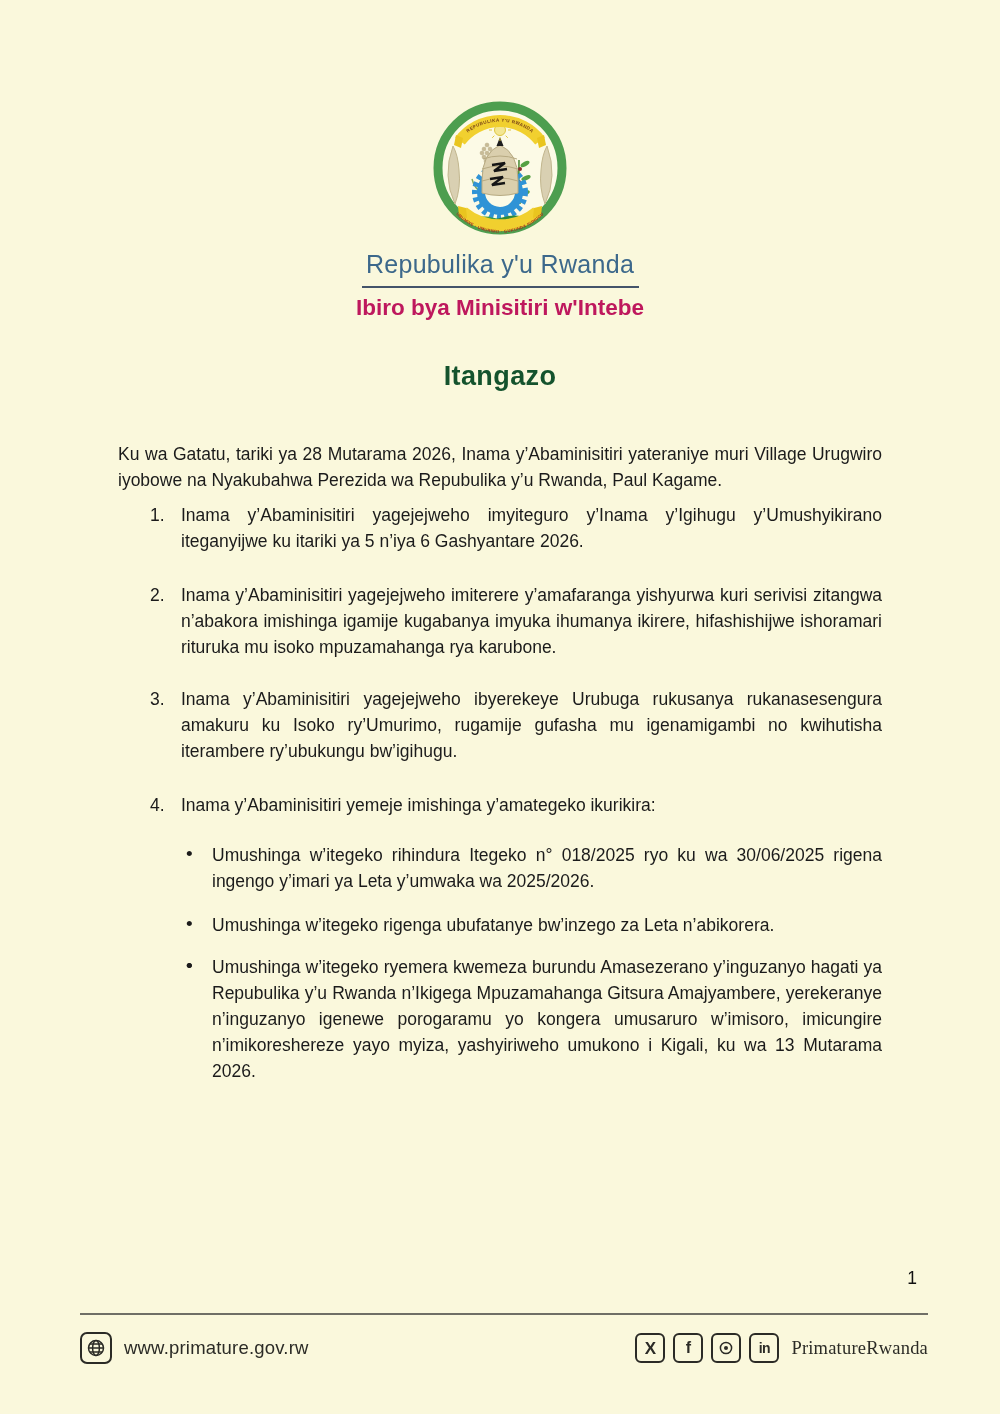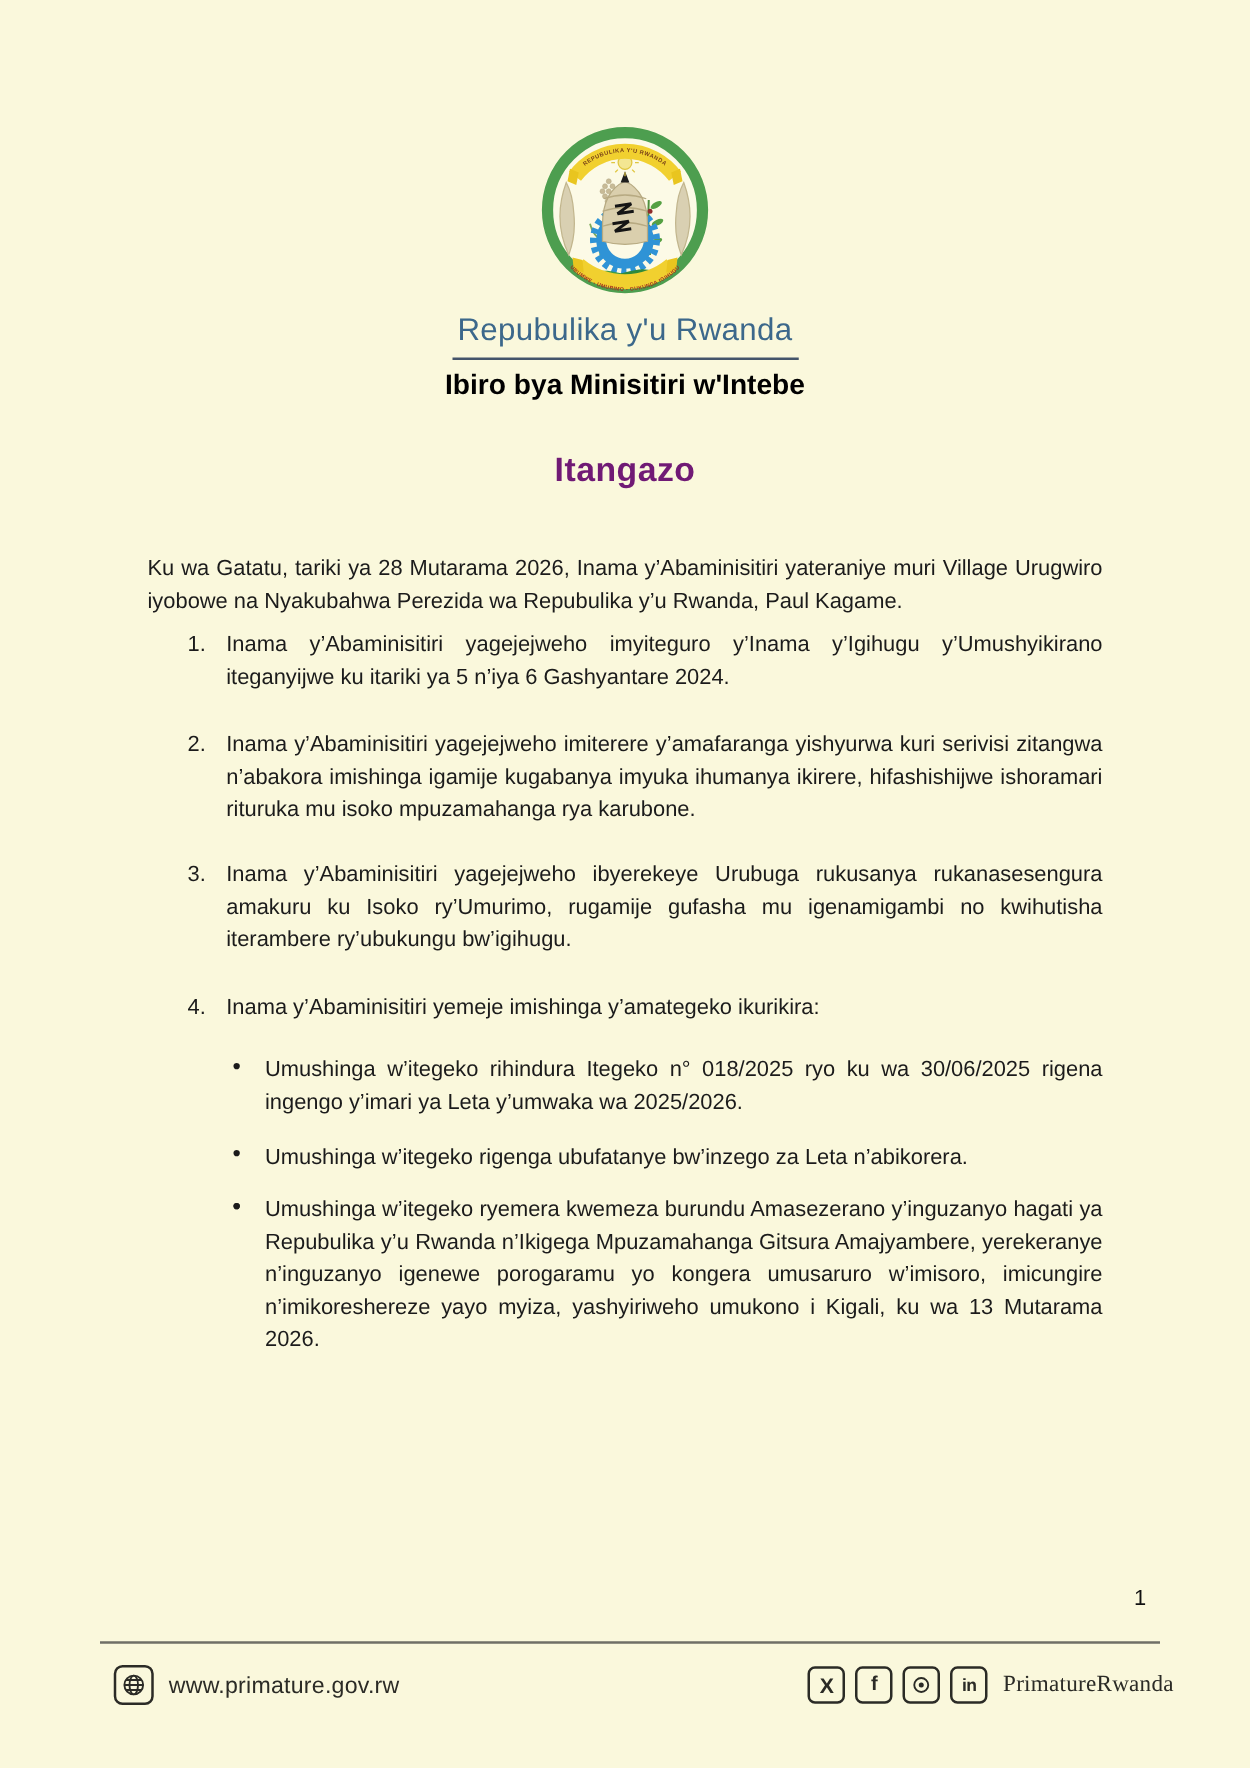--- a/index.html
+++ b/index.html
@@ -6,41 +6,41 @@
   .page{
     position:relative;width:1000px;height:1414px;background:#FAF8DC;
     font-family:"Liberation Sans",sans-serif;color:#1B1B1B;overflow:hidden;
     margin:0 auto;
   }
   
   .emblem-wrap{position:absolute;top:96px;left:0;width:100%;text-align:center;}
   .gov-names{position:absolute;top:249px;left:0;width:100%;text-align:center;}
   .republic{font-size:25px;letter-spacing:.3px;color:#3C688B;line-height:30px;}
   .name-divider{width:277px;height:2px;background:#44546A;margin:7px auto 6px auto;}
-  .office{font-size:22.5px;font-weight:bold;color:#000000;line-height:28px;}
+  .office{font-size:22.5px;font-weight:bold;color:#be185d;line-height:28px;}
   
   .doc-title{position:absolute;top:361px;left:0;width:100%;text-align:center;
-    font-size:27px;font-weight:bold;letter-spacing:.4px;color:#701a75;}
+    font-size:27px;font-weight:bold;letter-spacing:.4px;color:#14532d;}
   
   .content{position:absolute;top:441px;left:118px;width:764px;
     font-size:17.5px;line-height:26px;text-align:justify;}
   .intro{margin:0 0 9px 0;}
   .num-item{position:relative;padding-left:63px;}
   .num-item .num{position:absolute;left:32px;top:0;}
   .mi1{margin-bottom:28px;} .mi2{margin-bottom:26px;}
   .mi3{margin-bottom:28px;} .mi4{margin-bottom:24px;}
   .bullet-item{position:relative;padding-left:94px;}
   .bullet-item .bullet{position:absolute;left:68px;top:-1px;font-size:19px;}
   .mb1{margin-bottom:18px;} .mb2{margin-bottom:16px;}
   .mb3{margin-bottom:14px;} .mb4{margin-bottom:0;}
   
   .page-number{position:absolute;top:1268px;right:83px;font-size:17.5px;color:#111;}
   .footer-rule{position:absolute;top:1313px;left:80px;width:848px;height:2px;background:#6F6F66;}
   .footer-bar{position:absolute;top:1327px;left:80px;width:848px;height:42px;
-    display:flex;align-items:center;justify-content:space-between;color:#2B2B26;margin-left:11px;}
+    display:flex;align-items:center;justify-content:space-between;color:#2B2B26;}
   .f-left,.f-right{display:flex;align-items:center;}
   .icon-box{width:32px;height:32px;border:2px solid #2B2B26;border-radius:7px;
     display:flex;align-items:center;justify-content:center;box-sizing:border-box;background:transparent;}
   .sq{width:30px;height:30px;border-radius:6px;margin-right:8px;}
   .glyph{font-weight:bold;font-size:16px;line-height:1;color:#2B2B26;}
   .glyph-x{font-weight:600;font-size:17px;}
   .glyph-in{font-size:14px;letter-spacing:-.5px;}
   .site-label{font-size:18.5px;margin-left:12px;letter-spacing:.2px;}
   .handle-label{font-size:18.5px;margin-left:4px;letter-spacing:.2px;font-family:Liberation Serif, serif;}
 </style>
@@ -154,21 +154,21 @@
     <div class="office">Ibiro bya Minisitiri w'Intebe</div>
   </div>
 
   <div class="doc-title">Itangazo</div>
 
   <div class="content">
     <p class="intro">Ku wa Gatatu, tariki ya 28 Mutarama 2026, Inama y’Abaminisitiri yateraniye muri Village Urugwiro iyobowe na Nyakubahwa Perezida wa Repubulika y’u Rwanda, Paul Kagame.</p>
 
     <div class="num-item mi1">
       <span class="num">1.</span>
-      <span>Inama y’Abaminisitiri yagejejweho imyiteguro y’Inama y’Igihugu y’Umushyikirano iteganyijwe ku itariki ya 5 n’iya 6 Gashyantare 2024.</span>
+      <span>Inama y’Abaminisitiri yagejejweho imyiteguro y’Inama y’Igihugu y’Umushyikirano iteganyijwe ku itariki ya 5 n’iya 6 Gashyantare 2026.</span>
     </div>
     <div class="num-item mi2">
       <span class="num">2.</span>
       <span>Inama y’Abaminisitiri yagejejweho imiterere y’amafaranga yishyurwa kuri serivisi zitangwa n’abakora imishinga igamije kugabanya imyuka ihumanya ikirere, hifashishijwe ishoramari rituruka mu isoko mpuzamahanga rya karubone.</span>
     </div>
     <div class="num-item mi3">
       <span class="num">3.</span>
       <span>Inama y’Abaminisitiri yagejejweho ibyerekeye Urubuga rukusanya rukanasesengura amakuru ku Isoko ry’Umurimo, rugamije gufasha mu igenamigambi no kwihutisha iterambere ry’ubukungu bw’igihugu.</span>
     </div>
     <div class="num-item mi4">

